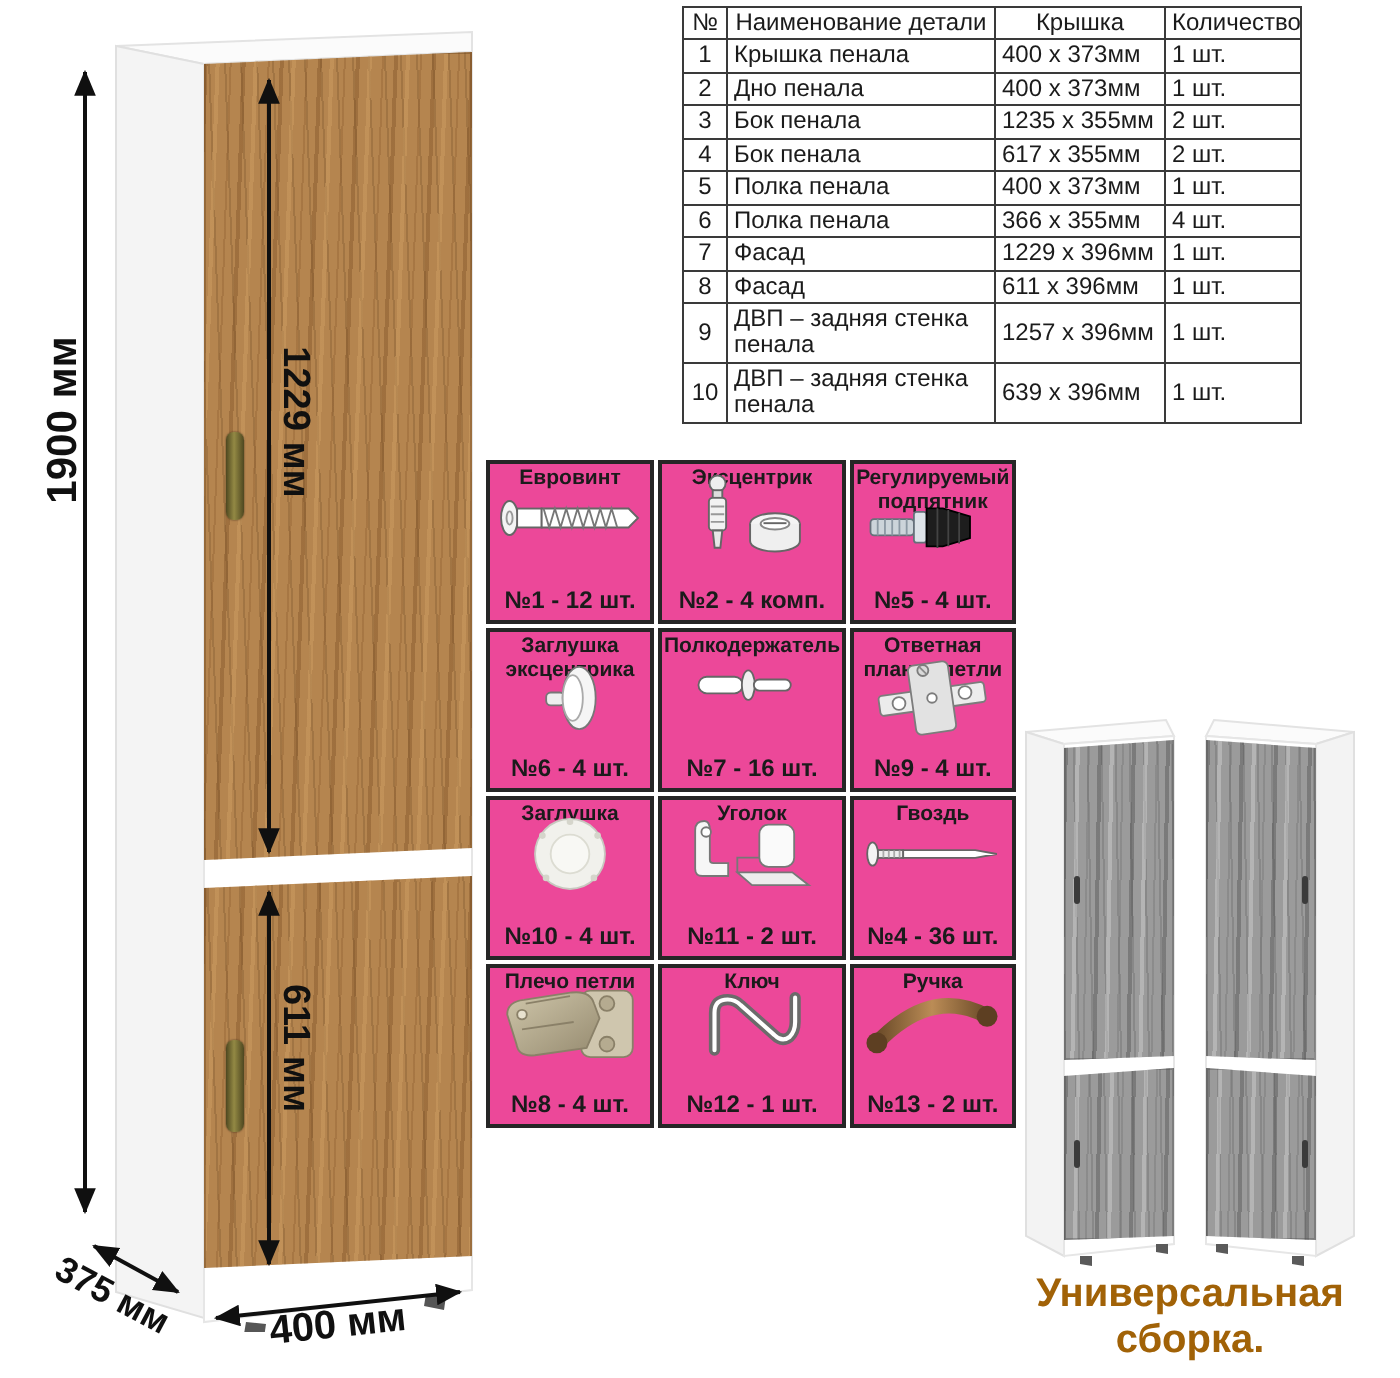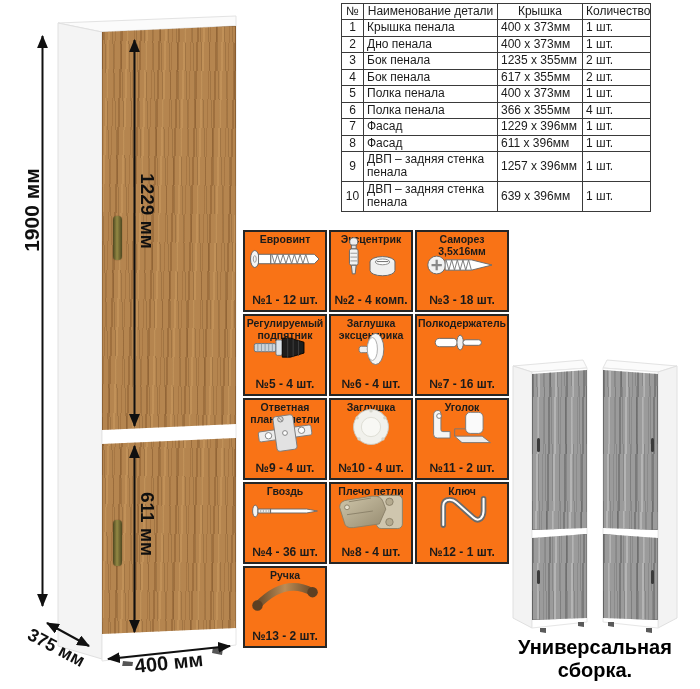--- a/index.html
+++ b/index.html
@@ -27,28 +27,28 @@
   table.parts{position:absolute;left:341px;top:3px;width:309px;border-collapse:collapse;
     table-layout:fixed;font-size:12px;line-height:1.12;color:#1b1b1b;background:#fff;}
   table.parts td,table.parts th{border:1px solid #3a3a3a;padding:1px 3px;font-weight:normal;}
   table.parts th{text-align:center;}
   td.c-num{text-align:center;}
   td.c-name{text-align:left;margin-top:17px;}
   td.c-size,td.c-qty{text-align:left;}
   
   .hw-grid{position:absolute;left:243px;top:230px;width:256px;display:grid;
     grid-template-columns:repeat(3,1fr);grid-auto-rows:82px;gap:2px;}
-  .hw-cell{border:2px solid #262626;background:#f97316;display:flex;flex-direction:column;
+  .hw-cell{border:2px solid #262626;background:#ec4899;display:flex;flex-direction:column;
     align-items:center;padding:2px 1px 3px 1px;box-sizing:border-box;}
   .hw-title{font-weight:bold;font-size:10.5px;line-height:1.12;text-align:center;}
   .hw-icon{flex:1;display:flex;align-items:center;justify-content:center;width:100%;min-height:0;}
   .hw-count{font-weight:bold;font-size:12px;margin-top:20px;}
   
   .uni-caption{position:absolute;left:492px;top:636px;width:206px;text-align:center;
-    font-size:20px;font-weight:bold;color:#000000;}
+    font-size:20px;font-weight:bold;color:#a16207;}
   .handle-bar{position:absolute;border-radius:4px;
     background:linear-gradient(90deg,#4e4720,#938944 45%,#4e4720);
     box-shadow:0 0 1px rgba(0,0,0,.6);}
   .mini-handle{position:absolute;width:3px;height:14px;background:#3b3b3b;border-radius:2px;}
 </style>
 </head>
 <body>
 
 <div id="stage">
 
@@ -191,33 +191,20 @@
           <path d="M19.5,30.5 h5 l-1,9 h-3 z" fill="#e8e8e8" stroke="#666"></path>
           <ellipse cx="52" cy="27" rx="13" ry="5.5" fill="#f4f4f4" stroke="#666"></ellipse>
           <path d="M39,27 v9 a13,5.5 0 0 0 26,0 v-9" fill="#efefef" stroke="#666"></path>
           <ellipse cx="52" cy="27" rx="7.5" ry="3" fill="#fff" stroke="#888"></ellipse>
           <path d="M46,26.7 h12" stroke="#666"></path>
         </svg>
       </div>
       <div class="hw-count">№2 - 4 комп.</div>
     </div>
 
-    <div class="hw-cell">
-      <div class="hw-title">Саморез</div>
-      <div class="hw-title">3,5х16мм</div>
-      <div class="hw-icon">
-        <svg width="76" height="30" viewBox="0 0 80 32">
-          <circle cx="13" cy="16" r="9.5" fill="#f2f2f2" stroke="#666"></circle>
-          <path d="M13,10.5 v11 M7.5,16 h11" stroke="#888" stroke-width="2.4"></path>
-          <path d="M22,10.5 h28 l22,5.5 -22,5.5 h-28 z" fill="#fff" stroke="#666"></path>
-          <path d="M23,10.5 l3,11 3,-11 3,11 3,-11 3,11 3,-11 3,11 3,-11 3,11" fill="none" stroke="#777"></path>
-        </svg>
-      </div>
-      <div class="hw-count">№3 - 18 шт.</div>
-    </div>
 
     <div class="hw-cell">
       <div class="hw-title">Регулируемый подпятник</div>
       <div class="hw-icon">
         <svg width="74" height="38" viewBox="0 0 80 42">
           <rect x="6" y="15" width="24" height="9" rx="2" fill="#ccd4da" stroke="#66707a"></rect>
           <path d="M10,15 v9 M14,15 v9 M18,15 v9 M22,15 v9 M26,15 v9" stroke="#8b98a3"></path>
           <rect x="30" y="11" width="7" height="17" rx="1.5" fill="#dde3e8" stroke="#66707a"></rect>
           <path d="M37,9 h9 l15,4.5 v12 l-15,4.5 h-9 z" fill="#1d1d1d" stroke="#000"></path>
           <path d="M43,9 v22 M49,10 v20 M55,11.5 v17" stroke="#434343"></path>

